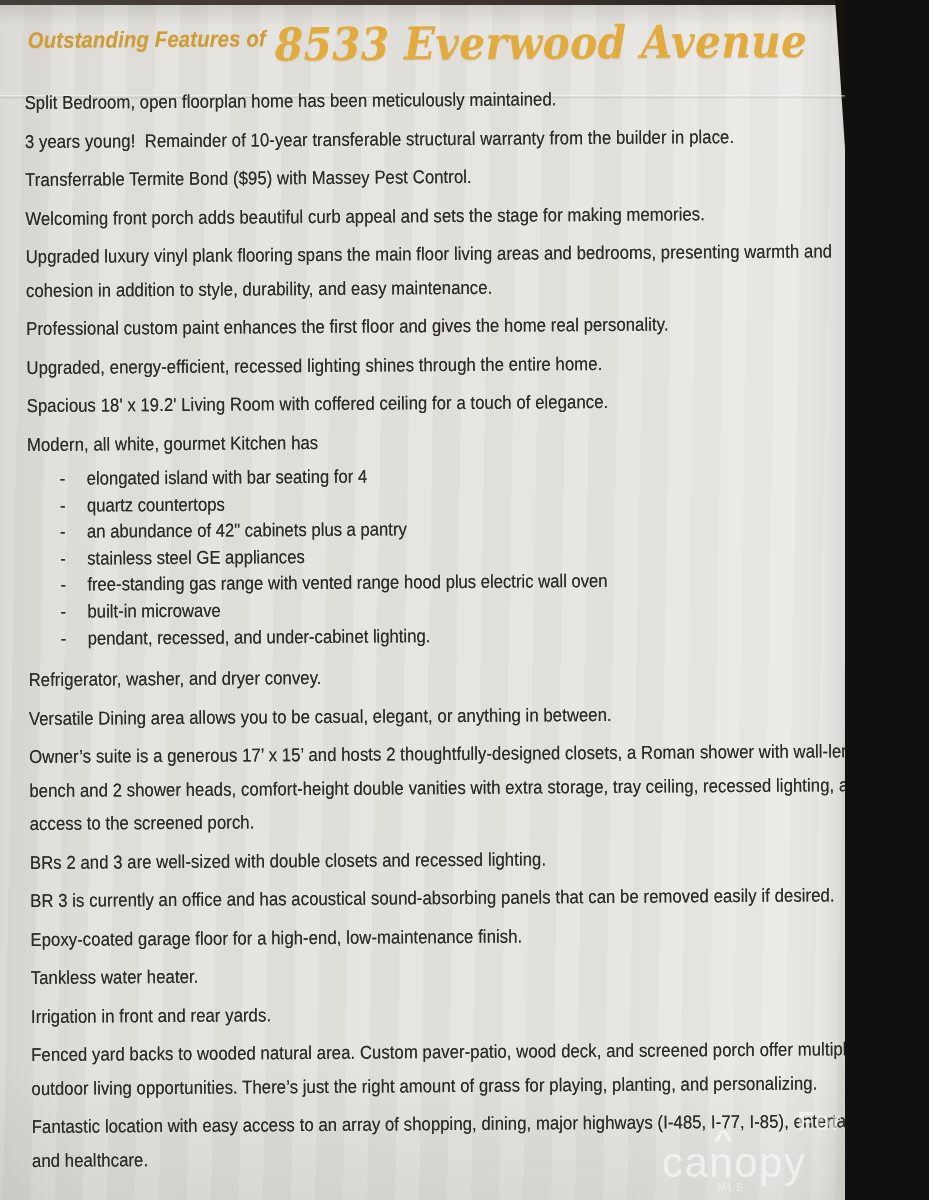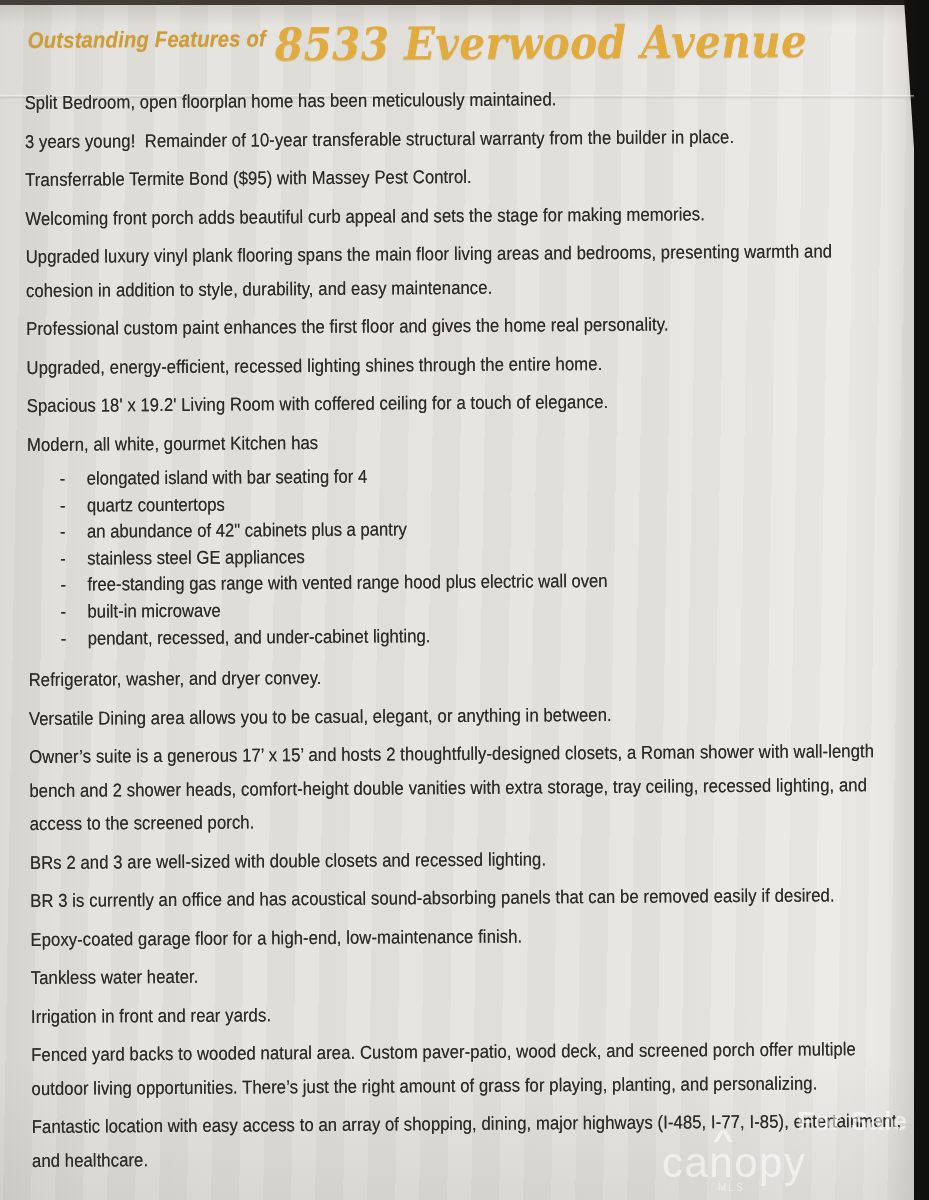--- a/index.html
+++ b/index.html
@@ -1,17 +1,17 @@
 <!DOCTYPE html>
 <html><head>
 <meta charset="utf-8">
 <style>
   html,body { margin:0; padding:0; background:#101010; }
   .page {
-    position:relative; width:914px; height:1200px; overflow:hidden;
+    position:relative; width:845px; height:1200px; overflow:hidden;
     background-color:#e3e2dd;
     background-image:
       linear-gradient(180deg, rgba(120,114,102,0.22) 0px, rgba(120,114,102,0) 26px),
       linear-gradient(180deg, rgba(0,0,0,0) 88%, rgba(110,106,96,0.10) 100%),
       linear-gradient(90deg, rgba(60,56,48,0.05) 0%, rgba(0,0,0,0) 10%, rgba(255,255,255,0.10) 72%, rgba(255,255,255,0.30) 93%, rgba(255,255,255,0.16) 97%, rgba(80,76,68,0.08) 100%),
       repeating-linear-gradient(91deg, rgba(255,255,255,0.05) 0px, rgba(255,255,255,0.05) 24px, rgba(96,92,84,0.045) 24px, rgba(96,92,84,0.045) 52px);
     font-family:"Liberation Sans", sans-serif;
   }
   .top-strip { position:absolute; top:0; left:0; width:100%; height:5px;
     background:linear-gradient(90deg,#46403a 0%, #3a342c 60%, #201c18 100%); }

